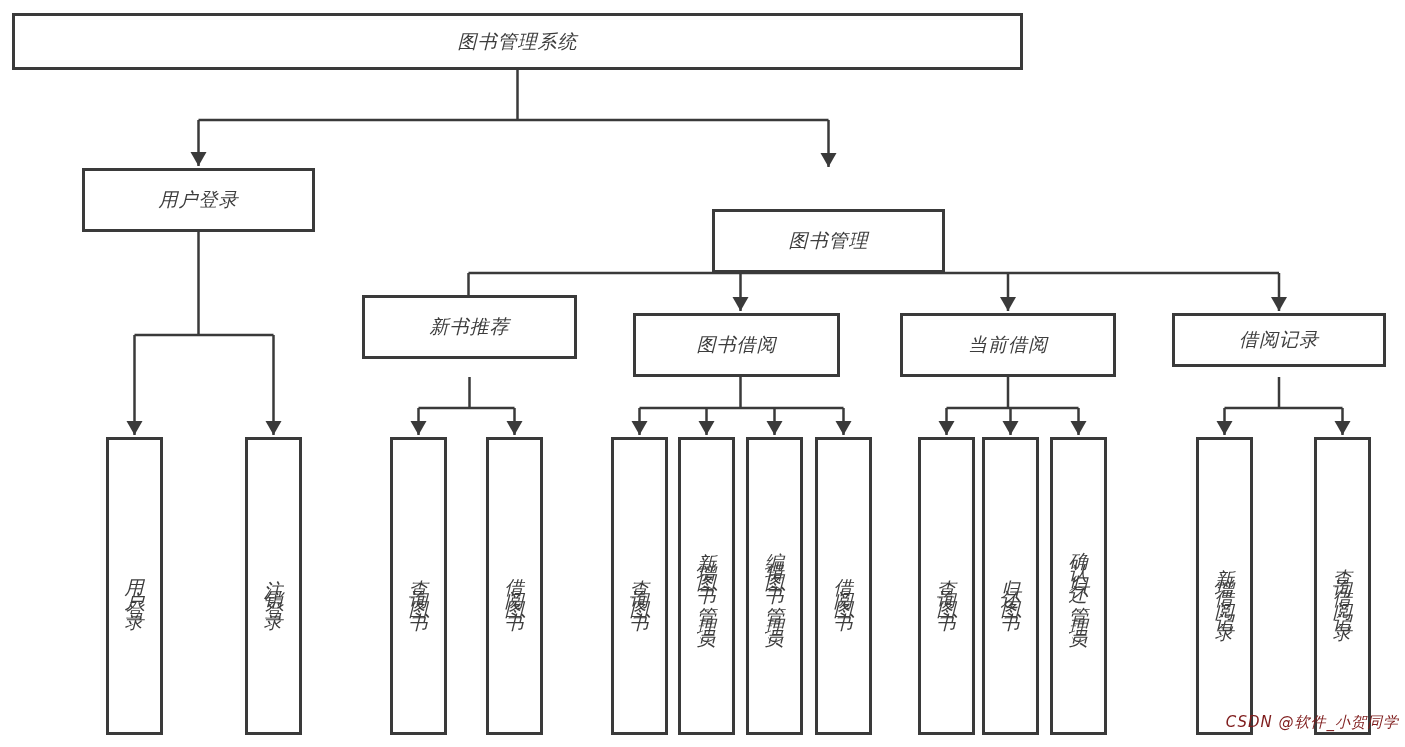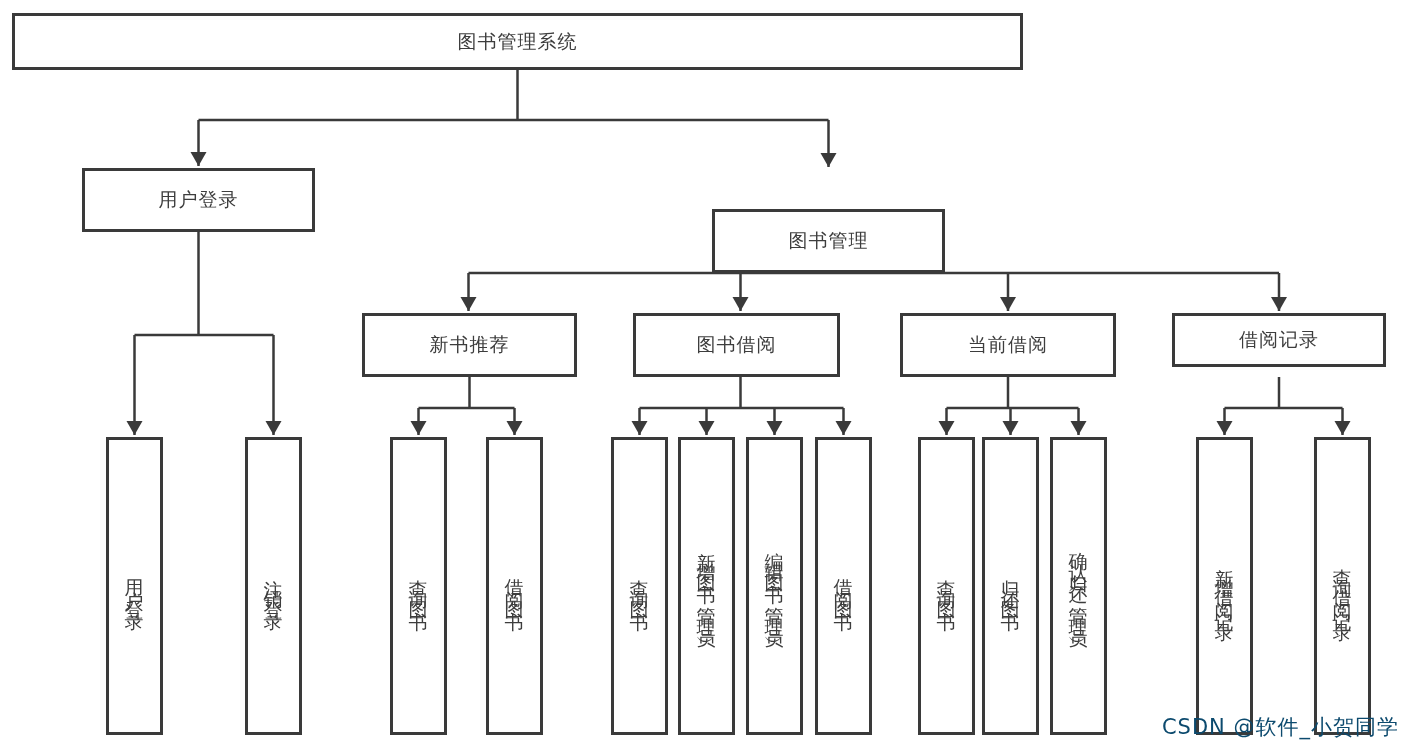--- a/index.html
+++ b/index.html
@@ -7,20 +7,21 @@
     padding: 0;
     background: #ffffff;
     font-family: "DejaVu Sans", "Liberation Sans", sans-serif;
   }
   #stage {
     position: relative;
     width: 1405px;
     height: 747px;
     background: #ffffff;
     overflow: hidden;
+    font-style: italic;
   }
   .box {
     position: absolute;
     box-sizing: border-box;
     border: 3px solid #3a3a3a;
     background: #ffffff;
     display: flex;
     align-items: center;
     justify-content: center;
     color: #3d3d3d;
@@ -55,22 +56,22 @@
   }
   #connectors path, #connectors line {
     stroke: #3a3a3a;
     stroke-width: 2.5;
     fill: none;
   }
   .watermark {
     position: absolute;
     top: 713px;
     right: 6px;
-    font-size: 21px;
-    color: #0c4a6e;
+    font-size: 15px;
+    color: #7f1d1d;
     letter-spacing: 1px;
     z-index: 3;
     white-space: nowrap;
   }
 </style>
 </head>
 <body>
 
 <div id="stage">
 
@@ -126,21 +127,21 @@
     <span>图书管理系统</span>
   </div>
 
   <div class="box" style="left:82px; top:168px; width:233px; height:64px;">
     <span>用户登录</span>
   </div>
   <div class="box" style="left:712px; top:169px; width:233px; height:64px;margin-top:40px;">
     <span>图书管理</span>
   </div>
 
-  <div class="box" style="left:362px; top:313px; width:215px; height:64px;">
+  <div class="box" style="left:362px; top:295px; width:215px; height:64px;">
     <span>新书推荐</span>
   </div>
   <div class="box" style="left:633px; top:313px; width:207px; height:64px;">
     <span>图书借阅</span>
   </div>
   <div class="box" style="left:900px; top:313px; width:216px; height:64px;">
     <span>当前借阅</span>
   </div>
   <div class="box" style="left:1172px; top:313px; width:214px; height:54px;">
     <span>借阅记录</span>

